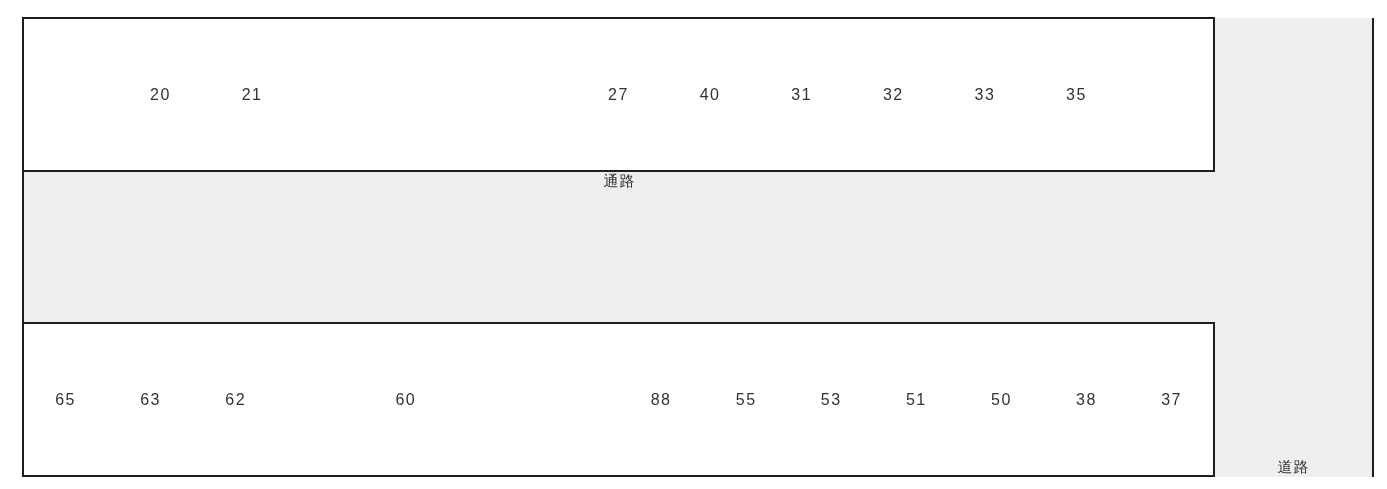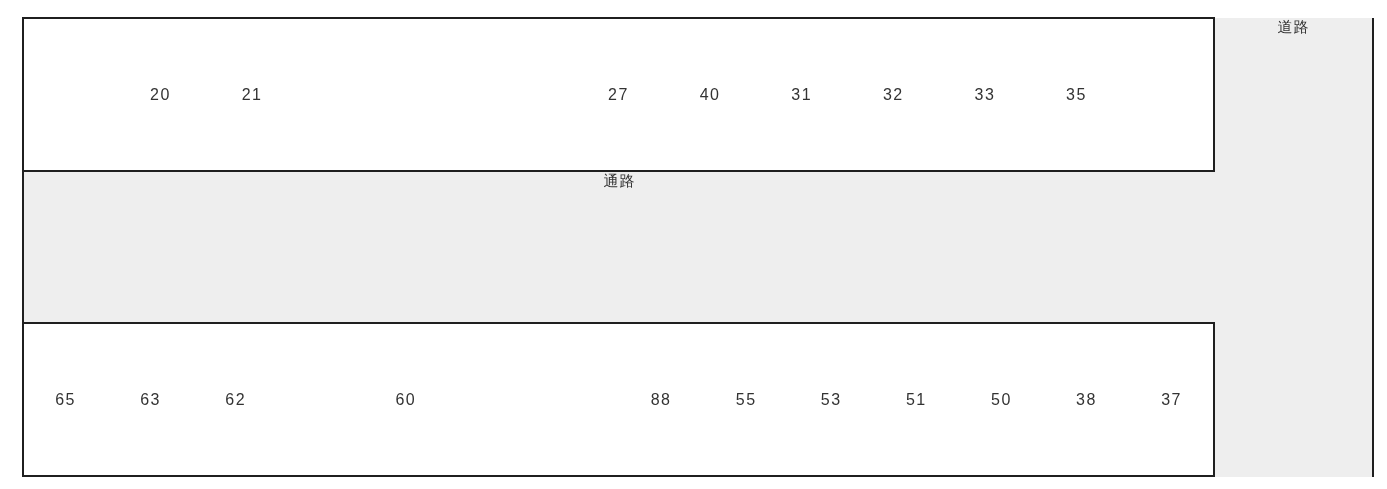--- a/index.html
+++ b/index.html
@@ -65,21 +65,21 @@
   .road {
     position: absolute;
     left: 1215px;
     top: 18px;
     width: 159px;
     height: 459px;
     background: var(--area, #eeeeee);
     box-sizing: border-box;
     border-right: 2px solid var(--border, #1f1f1f);
     display: flex;
-    align-items: flex-start;
+    align-items: flex-end;
     justify-content: center;
   }
   .area-label {
     font-size: 15px;
     color: var(--text, #333333);
     letter-spacing: 1px;
     white-space: nowrap;
   }
 </style>
 </head>

